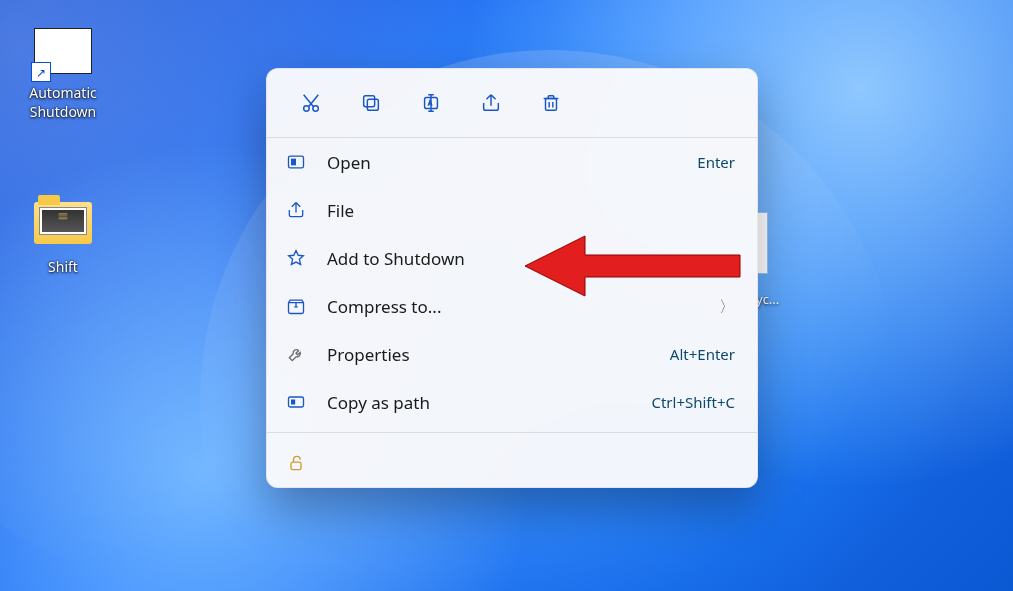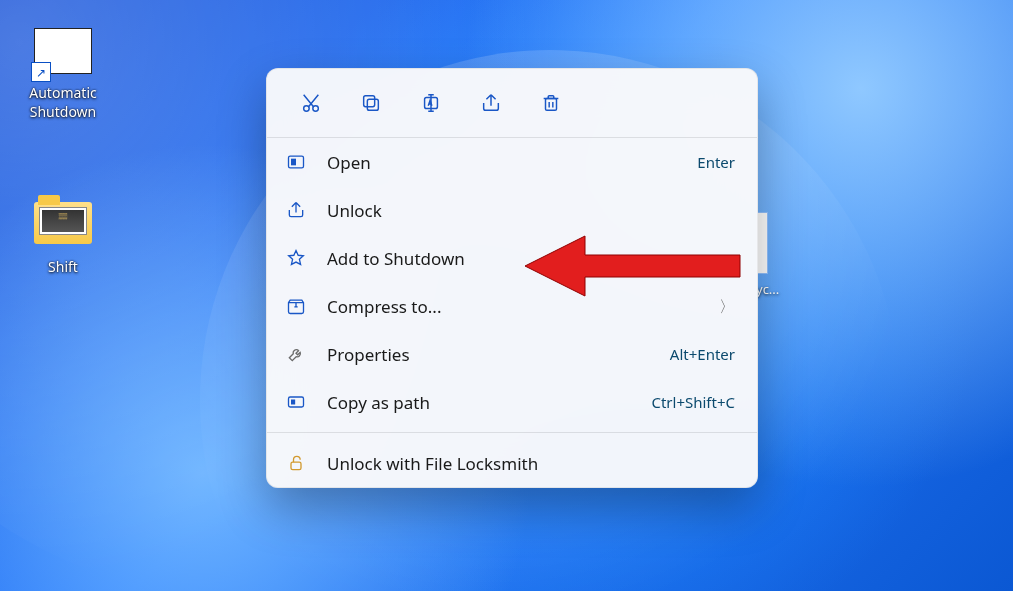--- a/index.html
+++ b/index.html
@@ -117,21 +117,21 @@
     width: 90px;
     text-align: left;
   }
   .partial-icon .sel {
     width: 10px;
     height: 60px;
     background: #fff;
     border: 1px solid #93c2ff;
   }
   .partial-icon .label {
-    margin-top: 6px;
+    margin-top: 16px;
     color: #fff;
     font-size: 13px;
     text-shadow: 0 1px 3px rgba(0,0,0,0.9);
   }
 
   
   .context-menu {
     position: absolute;
     left: 266px;
     top: 68px;
@@ -289,21 +289,21 @@
     <span class="mi-accel">Enter</span>
   </div>
 
   <div class="menu-item">
     <span class="mi-icon">
       <svg width="20" height="20" viewBox="0 0 24 24" fill="none" stroke="currentColor" stroke-width="1.6">
         <path d="M4 12v6a2 2 0 0 0 2 2h12a2 2 0 0 0 2-2v-6"></path>
         <path d="M12 3l5 5M12 3 7 8M12 3v12"></path>
       </svg>
     </span>
-    <span class="mi-label">Unlock</span>
+    <span class="mi-label">File</span>
     <span class="mi-accel"></span>
   </div>
 
 
   <div class="menu-item">
     <span class="mi-icon">
       <svg width="20" height="20" viewBox="0 0 24 24" fill="none" stroke="currentColor" stroke-width="1.6">
         <path d="M12 3l2.6 5.7 6.2.6-4.7 4.3 1.4 6.1L12 16.9l-5.5 2.8 1.4-6.1L3.2 9.3l6.2-.6L12 3z"></path>
       </svg>
     </span>
@@ -346,21 +346,20 @@
   <div class="menu-sep"></div>
 
 
   <div class="menu-item">
     <span class="mi-icon" style="color:#d29a2f">
       <svg width="20" height="20" viewBox="0 0 24 24" fill="none" stroke="currentColor" stroke-width="1.6">
         <rect x="6" y="11" width="12" height="9" rx="2"></rect>
         <path d="M9 11V8a4 4 0 0 1 8 0"></path>
       </svg>
     </span>
-    <span class="mi-label">Unlock with File Locksmith</span>
   </div>
 </div>
 
 <div class="red-arrow">
   <svg width="220" height="70" viewBox="0 0 220 70">
     <polygon points="0,35 60,5 60,24 215,24 215,46 60,46 60,65" fill="#e21e1e" stroke="#8f0101" stroke-width="1"></polygon>
   </svg>
 </div>
 
 </body></html>

